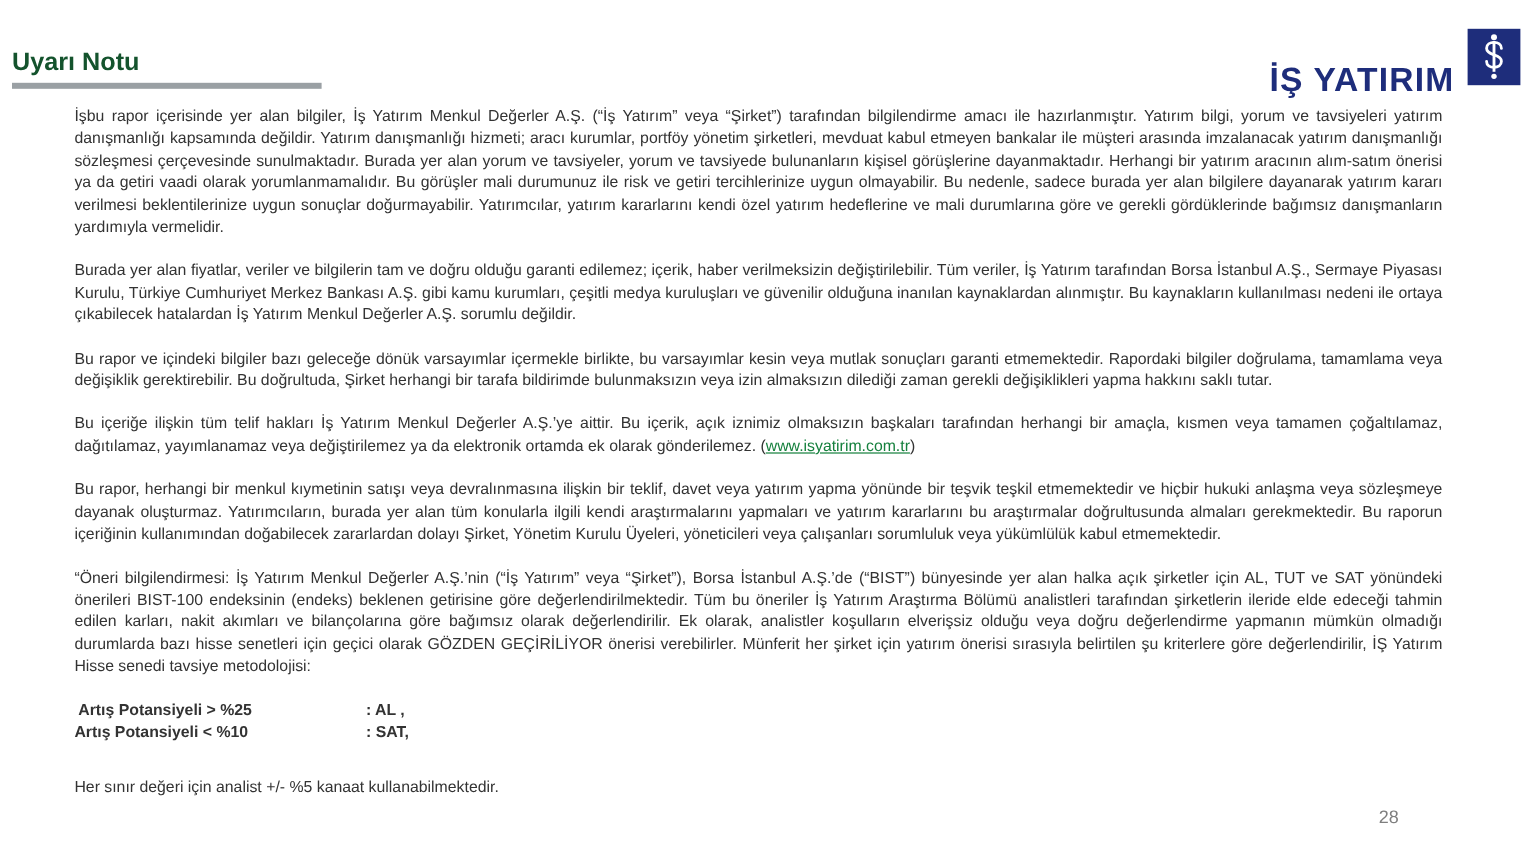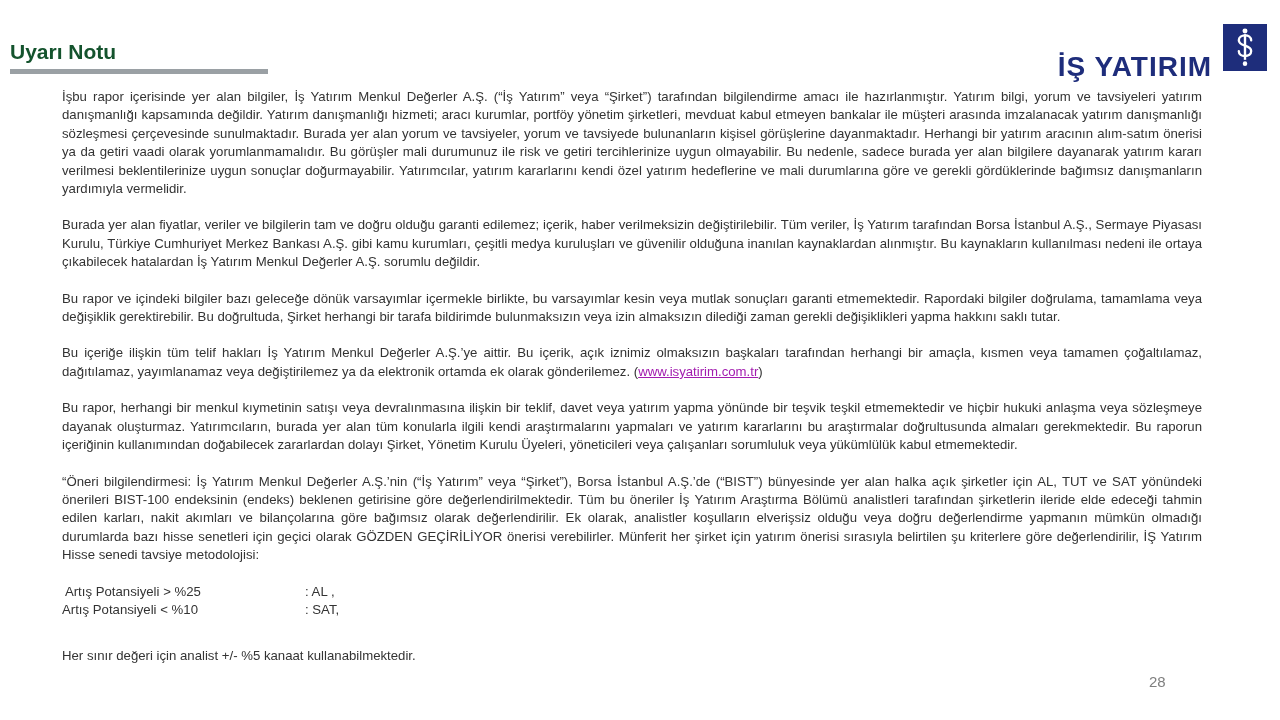--- a/index.html
+++ b/index.html
@@ -30,23 +30,23 @@
     width:44px;height:47px;background:#1e2d7b;
     display:flex;align-items:center;justify-content:center;
   }
 
   
   .content{
     position:absolute;left:62px;top:88px;width:1156px;
     color:#333333;font-size:13.2px;line-height:18.4px;
   }
   .content p{margin:0 16px 18px 0;text-align:justify;}
-  .content a{color:#a21caf;text-decoration:underline;cursor:pointer;}
+  .content a{color:#15803d;text-decoration:underline;cursor:pointer;}
 
-  .criteria{margin-top:10px;}
+  .criteria{margin-top:10px;font-weight:bold;}
   .criteria-row{display:flex;}
   .crit-label{width:243px;white-space:pre;}
   .crit-value{white-space:pre;}
 
   .closing-note{margin-top:28px;}
 
   .page-number{
     position:absolute;left:1149px;top:673px;
     font-size:15px;color:#7f7f7f;
   }

